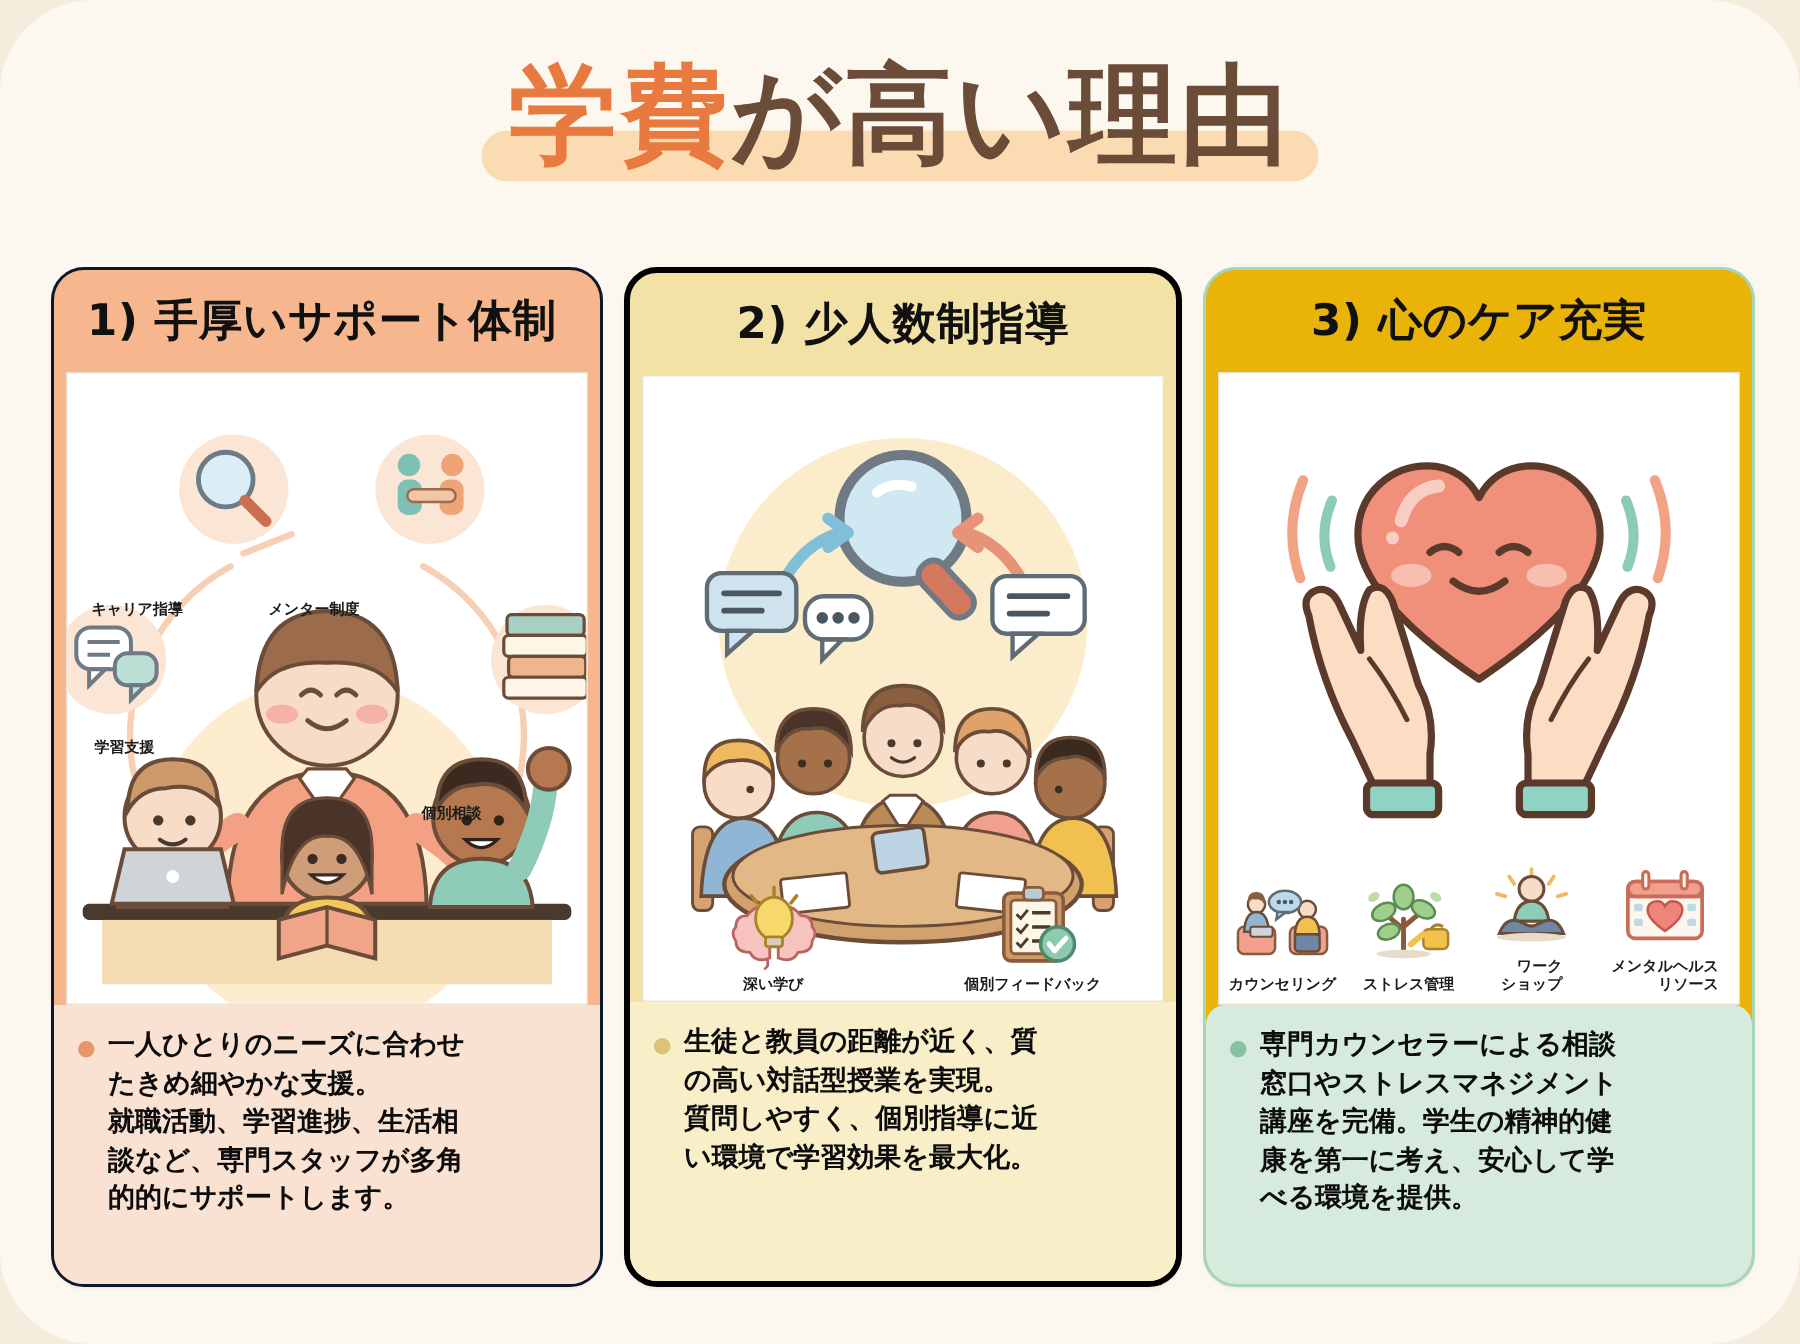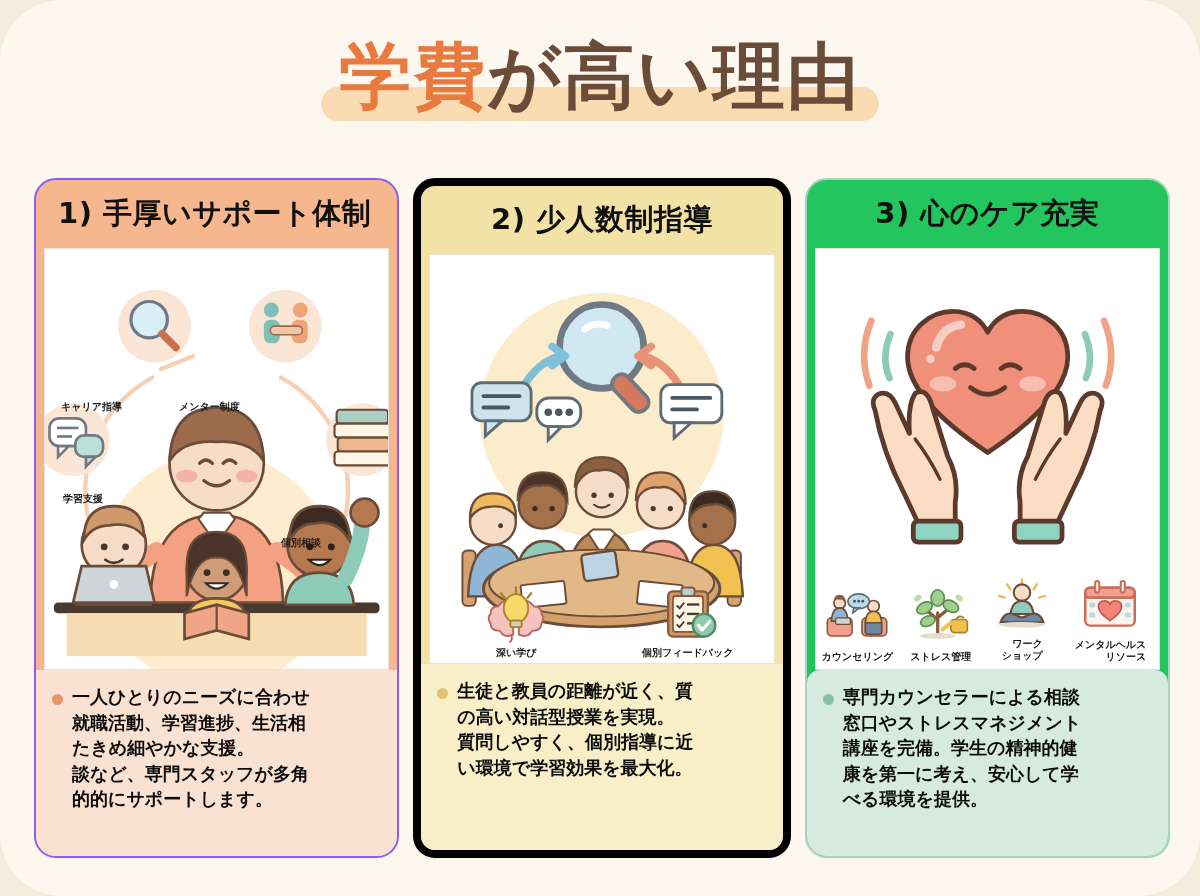--- a/index.html
+++ b/index.html
@@ -66,23 +66,23 @@
     gap: 14px;
   }
   .card {
     flex: 1 1 0;
     border-radius: 22px;
     display: flex;
     flex-direction: column;
     overflow: hidden;
     box-shadow: 0 1px 2px rgba(0,0,0,0.05);
   }
-  .card-1 { background: #f6b68e; border: 2px solid #8b5cf6; }
-  .card-2 { background: #f3e2a6; border: 8px solid #000000; }
-  .card-3 { background: #22c55e; border: 2px solid #a6d5b9; }
+  .card-1 { background: #f6b68e; border: 2px solid #0f172a; }
+  .card-2 { background: #f3e2a6; border: 4px solid #000000; }
+  .card-3 { background: #eab308; border: 2px solid #a6d5b9; }
 
   .card-header {
     height: 68px;
     display: flex;
     align-items: center;
     padding-left: 22px;
     font-size: 29px;
     font-weight: 700;
     color: #111;
     letter-spacing: 0.5px;
@@ -247,22 +247,22 @@
         <div class="ico-label c1-label" style="left:16px; top:152px;">キャリア指導</div>
         <div class="ico-label c1-label" style="left:134px; top:152px;">メンター制度</div>
         <div class="ico-label c1-label" style="left:18px; top:244px;">学習支援</div>
         <div class="ico-label c1-label" style="left:236px; top:244px;margin-top:44px;">個別相談</div>
       </div>
 
       <div class="card-body">
         <span class="bullet"></span>
         <div class="body-text">
           <span class="ln">一人ひとりのニーズに合わせ</span>
+          <span class="ln">たきめ細やかな支援。</span>
           <span class="ln">就職活動、学習進捗、生活相</span>
-          <span class="ln">たきめ細やかな支援。</span>
           <span class="ln">談など、専門スタッフが多角</span>
           <span class="ln">的的にサポートします。</span>
         </div>
       </div>
     </div>
 
     <div class="card card-2">
       <div class="card-header">2) 少人数制指導</div>
 
       <div class="illus">
@@ -437,21 +437,21 @@
               <ellipse cx="12" cy="8" rx="5" ry="3.4" transform="rotate(-35 12 8)" fill="#bcddaa"></ellipse>
               <ellipse cx="62" cy="8" rx="5" ry="3.4" transform="rotate(35 62 8)" fill="#bcddaa"></ellipse>
               <rect x="52" y="34" width="20" height="16" rx="4" fill="#f2c14e" stroke="#a8832c" stroke-width="2"></rect>
               <path d="M52 38 L42 46" stroke="#f2c14e" stroke-width="5" stroke-linecap="round"></path>
               <path d="M58 34 Q62 28 68 32" fill="none" stroke="#a8832c" stroke-width="2.5"></path>
               <ellipse cx="36" cy="54" rx="22" ry="3.5" fill="#e6dccb"></ellipse>
             </svg>
             <div class="ico-label">ストレス管理</div>
           </div>
 
-          <div class="icon-cell" style="width:82px;font-family:Liberation Mono, monospace;">
+          <div class="icon-cell" style="width:82px;">
             <svg class="icon-art" viewBox="0 0 80 62">
               <line x1="40" y1="0" x2="40" y2="6" stroke="#f0b95f" stroke-width="3" stroke-linecap="round"></line>
               <line x1="22" y1="6" x2="26" y2="12" stroke="#f0b95f" stroke-width="3" stroke-linecap="round"></line>
               <line x1="58" y1="6" x2="54" y2="12" stroke="#f0b95f" stroke-width="3" stroke-linecap="round"></line>
               <line x1="12" y1="20" x2="19" y2="22" stroke="#f0b95f" stroke-width="3" stroke-linecap="round"></line>
               <line x1="68" y1="20" x2="61" y2="22" stroke="#f0b95f" stroke-width="3" stroke-linecap="round"></line>
               <circle cx="40" cy="16" r="10" fill="#f7ddc8" stroke="#6b4c38" stroke-width="2.5"></circle>
               <path d="M26 42 Q28 26 40 26 Q52 26 54 42 Z" fill="#8ecbb8" stroke="#6b4c38" stroke-width="2.5"></path>
               <path d="M14 52 Q20 36 34 44 Q40 48 46 44 Q60 36 66 52 Z" fill="#6e87a3" stroke="#6b4c38" stroke-width="2.5"></path>
               <ellipse cx="40" cy="55" rx="28" ry="3.5" fill="#e6dccb"></ellipse>

